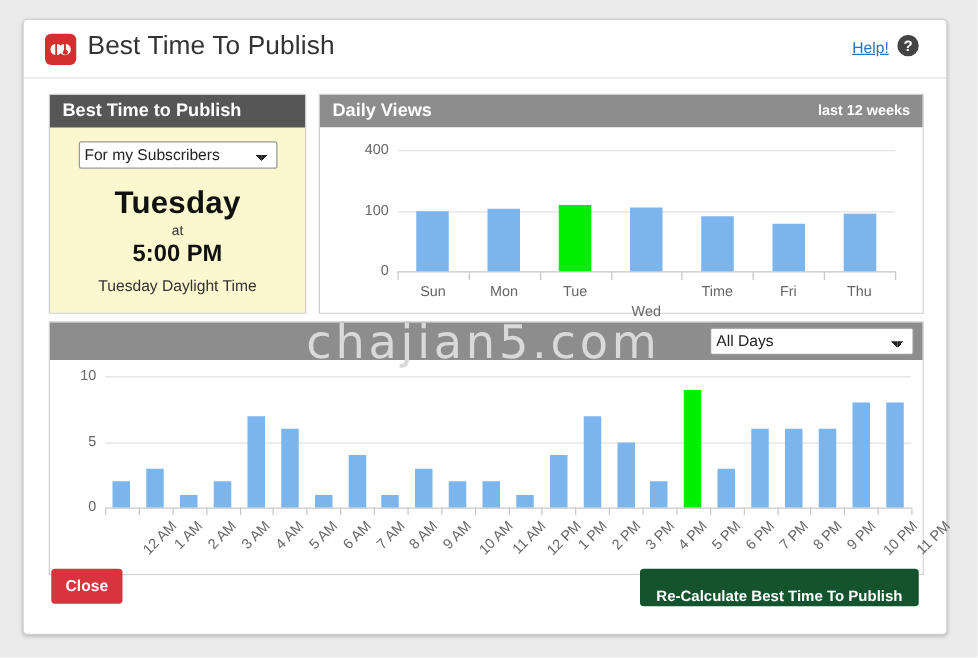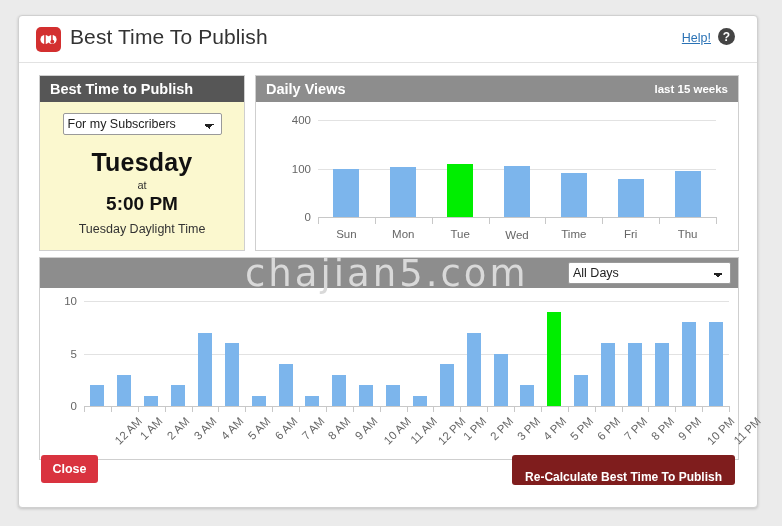--- a/index.html
+++ b/index.html
@@ -120,21 +120,21 @@
   
   .footer{position:absolute;left:0;right:0;bottom:0;height:62px;}
   .btn{
     position:absolute;border:none;border-radius:3px;color:#fff;
     font-family:"Liberation Sans", sans-serif;font-weight:bold;cursor:pointer;
   }
   .btn-close{
     left:22px;top:10px;width:57px;height:28px;background:#d9333f;font-size:12.5px;
   }
   .btn-recalc{
-    right:22px;top:10px;height:20px;padding:15px 13px;background:#7f1d1d;font-size:12px;
+    right:22px;top:10px;height:20px;padding:15px 13px;background:#14532d;font-size:12px;
   }
 </style>
 </head>
 <body>
 
 <div class="dialog">
 
   <div class="titlebar">
     <div class="logo">
       <svg width="17" height="13" viewBox="0 0 17 13" xmlns="http://www.w3.org/2000/svg">
@@ -161,21 +161,21 @@
       <div class="bt-day">Tuesday</div>
       <div class="bt-at">at</div>
       <div class="bt-time">5:00 PM</div>
       <div class="bt-tz">Tuesday Daylight Time</div>
     </div>
   </div>
 
   <div class="dv-panel">
     <div class="panel-head">
       <span>Daily Views</span>
-      <span class="right">last 15 weeks</span>
+      <span class="right">last 12 weeks</span>
     </div>
     <div class="dv-body">
       <div class="plot" id="dv-plot" style="left:62px;top:18px;width:398px;height:97px;">
           <div class="axisline" style="top: 97px;"></div>
           <div class="ylabel" style="top: 97px;">0</div>
           <div class="gridline" style="top: 48.5px;"></div>
           <div class="ylabel" style="top: 48.5px;">100</div>
           <div class="gridline" style="top: 0px;"></div>
           <div class="ylabel" style="top: 0px;">400</div>
           <div class="bar" title="Sun: 200" style="left: 15.4286px; width: 26px; height: 48.5px;"></div>
@@ -189,21 +189,21 @@
           <div class="tick" style="left: 56.8571px; top: 97px; height: 7px;"></div>
           <div class="tick" style="left: 113.714px; top: 97px; height: 7px;"></div>
           <div class="tick" style="left: 170.571px; top: 97px; height: 7px;"></div>
           <div class="tick" style="left: 227.429px; top: 97px; height: 7px;"></div>
           <div class="tick" style="left: 284.286px; top: 97px; height: 7px;"></div>
           <div class="tick" style="left: 341.143px; top: 97px; height: 7px;"></div>
           <div class="tick" style="left: 398px; top: 97px; height: 7px;"></div>
           <div class="xlabel" style="left: 28.4286px; top: 108px;">Sun</div>
           <div class="xlabel" style="left: 85.2857px; top: 108px;">Mon</div>
           <div class="xlabel" style="left: 142.143px; top: 108px;">Tue</div>
-          <div class="xlabel" style="left: 199px; top: 109px;">Wed</div>
+          <div class="xlabel" style="left: 199px; top: 124px;">Wed</div>
           <div class="xlabel" style="left: 255.857px; top: 108px;">Time</div>
           <div class="xlabel" style="left: 312.714px; top: 108px;">Fri</div>
           <div class="xlabel" style="left: 369.571px; top: 108px;">Thu</div>
         </div>
     </div>
   </div>
 
   <div class="he-panel">
     <div class="panel-head he-head">
       <select class="styled">

